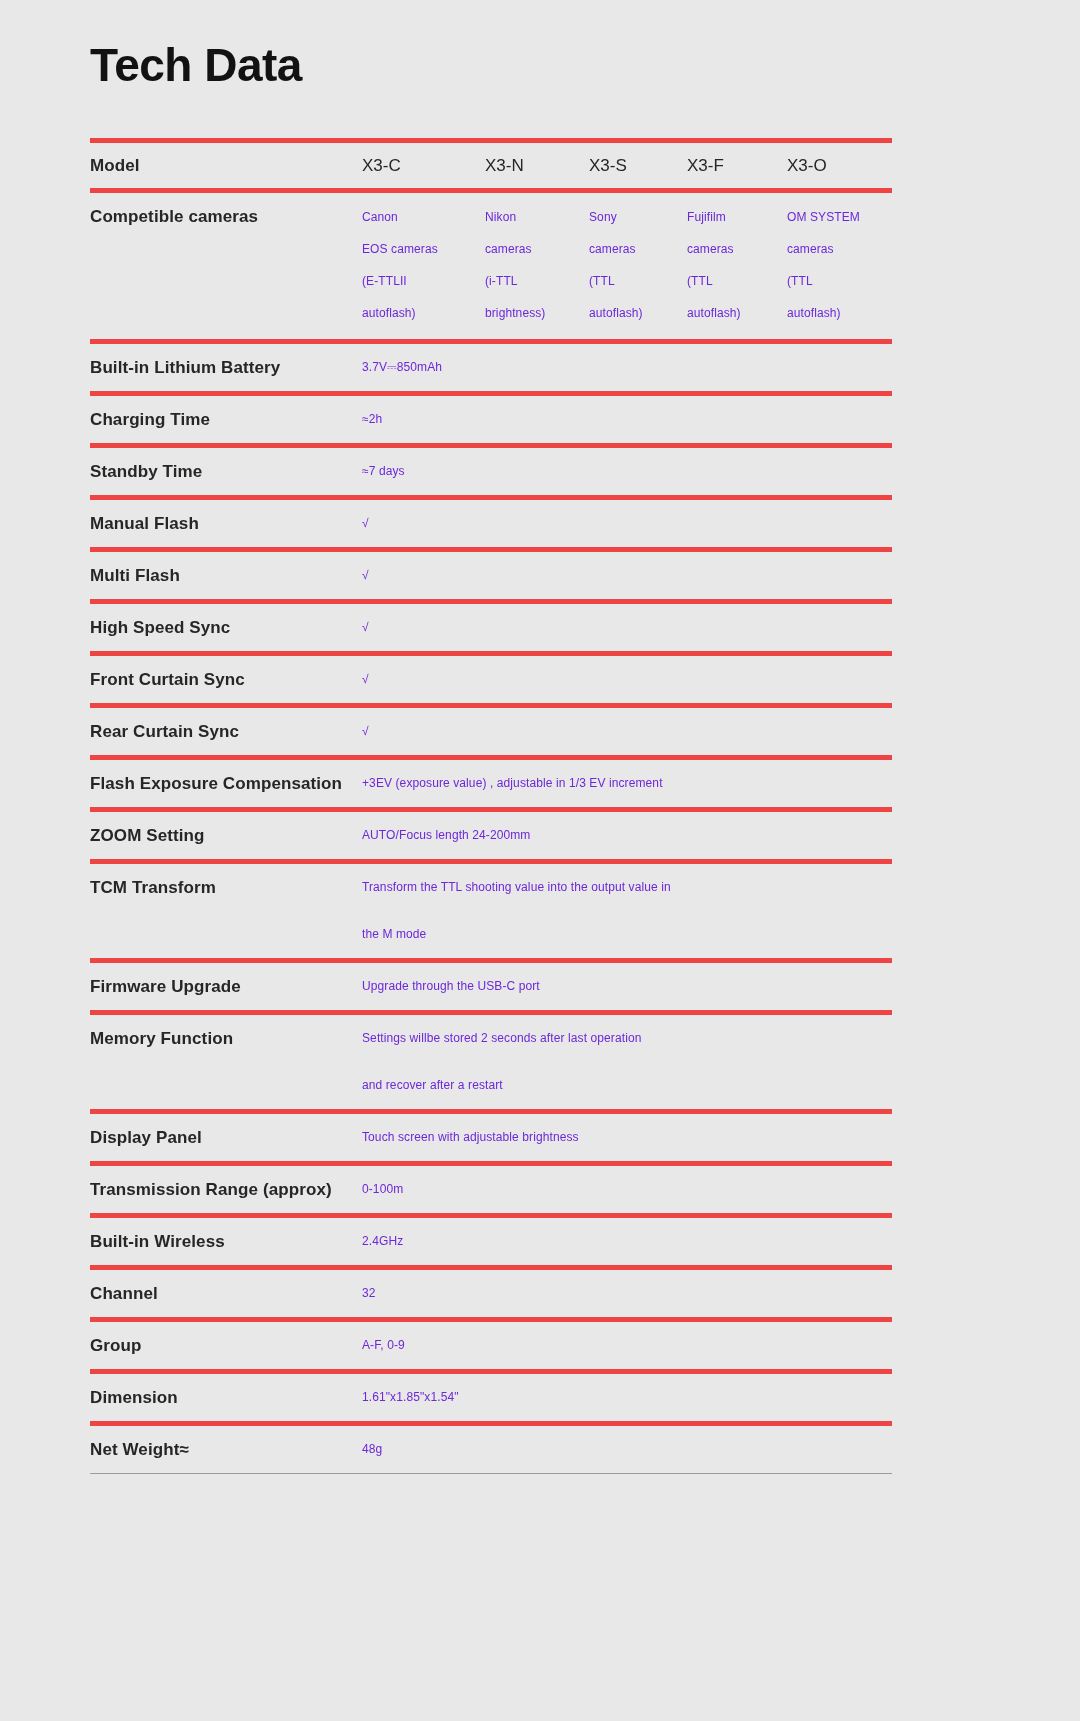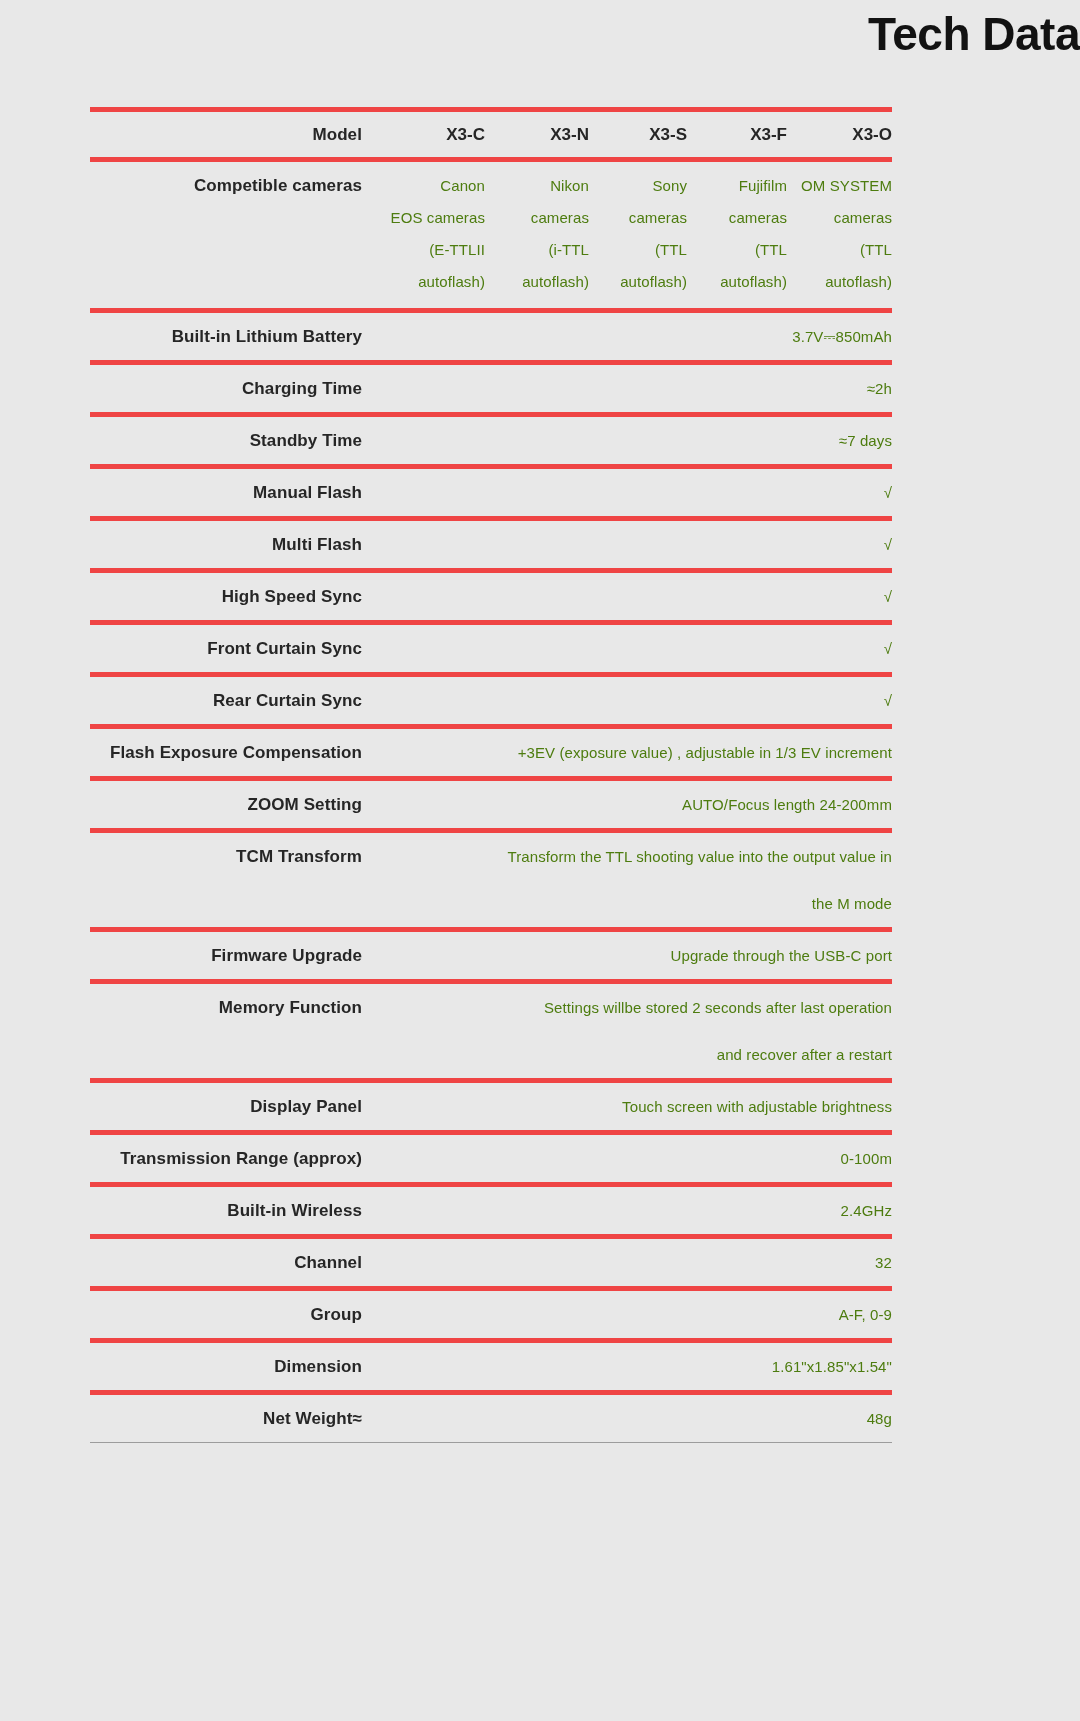--- a/index.html
+++ b/index.html
@@ -7,22 +7,21 @@
     padding: 0;
     background: #e8e8e8;
   }
   body {
     width: 1080px;
     height: 1721px;
     overflow: hidden;
     font-family: "Liberation Sans", "DejaVu Sans", sans-serif;
   }
   .page {
-    padding: 5px 0 0 90px;
-    text-align: right;
+    padding: 36px 0 0 90px;
   }
   .page-title {
     font-size: 46px;
     font-weight: 800;
     color: #121212;
     letter-spacing: -0.5px;
     line-height: 58px;
     margin: 0 0 44px 0;
   }
   table.spec-table {
@@ -39,32 +38,32 @@
     padding: 0;
   }
   .lbl {
     font-weight: bold;
     color: #262626;
     font-size: 17px;
     line-height: 47px;
     letter-spacing: 0.1px;
   }
   .val {
-    color: #4d7c0f;
-    font-size: 15px;
+    color: #6d28d9;
+    font-size: 12px;
     line-height: 47px;
     white-space: pre-line;
     letter-spacing: 0.1px;
   }
   tr.header-row .lbl,
   tr.header-row .hdr {
     line-height: 45px;
   }
   .hdr {
-    font-weight: bold;
+    font-weight: normal;
     color: #262626;
     font-size: 17px;
   }
   tr.cameras-row td {
     padding-top: 8px;
     padding-bottom: 10px;
   }
   tr.cameras-row .lbl,
   tr.cameras-row .val {
     line-height: 32px;
@@ -99,21 +98,21 @@
 
     <tr class="cameras-row">
       <td class="lbl">Competible cameras</td>
       <td class="val">Canon
 EOS cameras
 (E-TTLII
 autoflash)</td>
       <td class="val">Nikon
 cameras
 (i-TTL
-autoflash)</td>
+brightness)</td>
       <td class="val">Sony
 cameras
 (TTL
 autoflash)</td>
       <td class="val">Fujifilm
 cameras
 (TTL
 autoflash)</td>
       <td class="val">OM SYSTEM
 cameras

